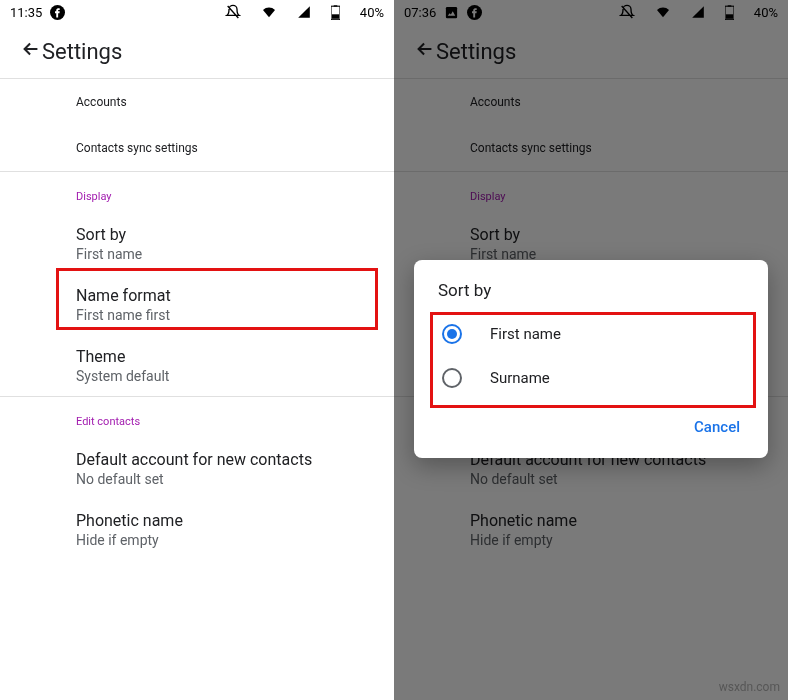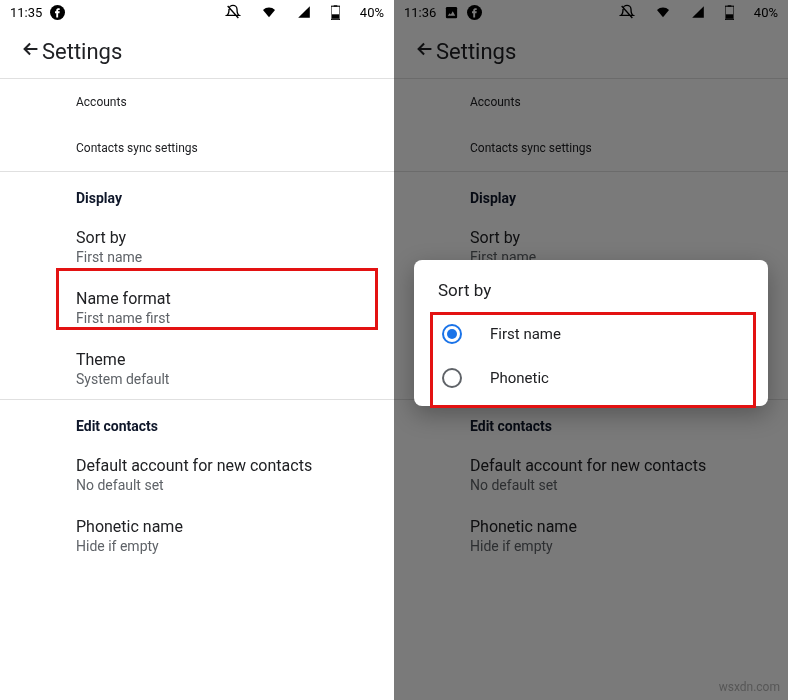--- a/index.html
+++ b/index.html
@@ -54,23 +54,23 @@
     width: 100%;
   }
   .list-item {
     padding: 16px 20px 16px 76px;
     font-size: 12px;
     color: #202124;
     cursor: pointer;
   }
   .section-header {
     padding: 18px 20px 10px 76px;
-    font-size: 14px;
-    font-weight: 700;
-    color: #0f172a;
+    font-size: 11px;
+    font-weight: 400;
+    color: #a21caf;
   }
   .setting-item {
     padding: 12px 20px 12px 76px;
     cursor: pointer;
   }
   .setting-title {
     font-size: 16px;
     color: #202124;
     margin-bottom: 2px;
   }
@@ -243,21 +243,21 @@
       <div class="setting-title">Phonetic name</div>
       <div class="setting-subtitle">Hide if empty</div>
     </div>
 
     <div class="highlight-box" style="left:56px; top:268px; width:322px; height:62px;"></div>
   </div>
 
   <div class="phone right">
     <div class="status-bar">
       <div class="status-left">
-        <span>11:36</span>
+        <span>07:36</span>
         <span class="icon">
           <svg width="15" height="15" viewBox="0 0 24 24" fill="#000">
               <rect x="3" y="3" width="18" height="18" rx="2"></rect>
               <path fill="#fff" d="M6 17l3-4 2 2 3-5 4 7z"></path>
             </svg>
         </span>
         <span class="icon">
           <svg width="15" height="15" viewBox="0 0 24 24">
               <circle cx="12" cy="12" r="12" fill="#000"></circle>
               <path fill="#fff" d="M13.5 8h2V5h-2.5C11 5 10 6.5 10 8.5V10H8v3h2v7h3v-7h2.2l.3-3H13V8.8c0-.6.2-.8.5-.8z"></path>
@@ -343,21 +343,24 @@
     <div class="dialog">
       <div class="dialog-title">Sort by</div>
       <div class="radio-row">
         <span class="radio-circle checked">
             <span class="radio-dot"></span>
           </span>
         <span class="radio-label">First name</span>
       </div>
       <div class="radio-row">
         <span class="radio-circle"></span>
-        <span class="radio-label">Phonetic</span>
+        <span class="radio-label">Surname</span>
+      </div>
+      <div class="dialog-actions">
+        <span class="dialog-cancel">Cancel</span>
       </div>
       <div class="highlight-box" style="left:16px; top:52px; width:326px; height:96px;"></div>
     </div>
   </div>
 
 </div>
 
 <div class="watermark">wsxdn.com</div>
 
 </body></html>

